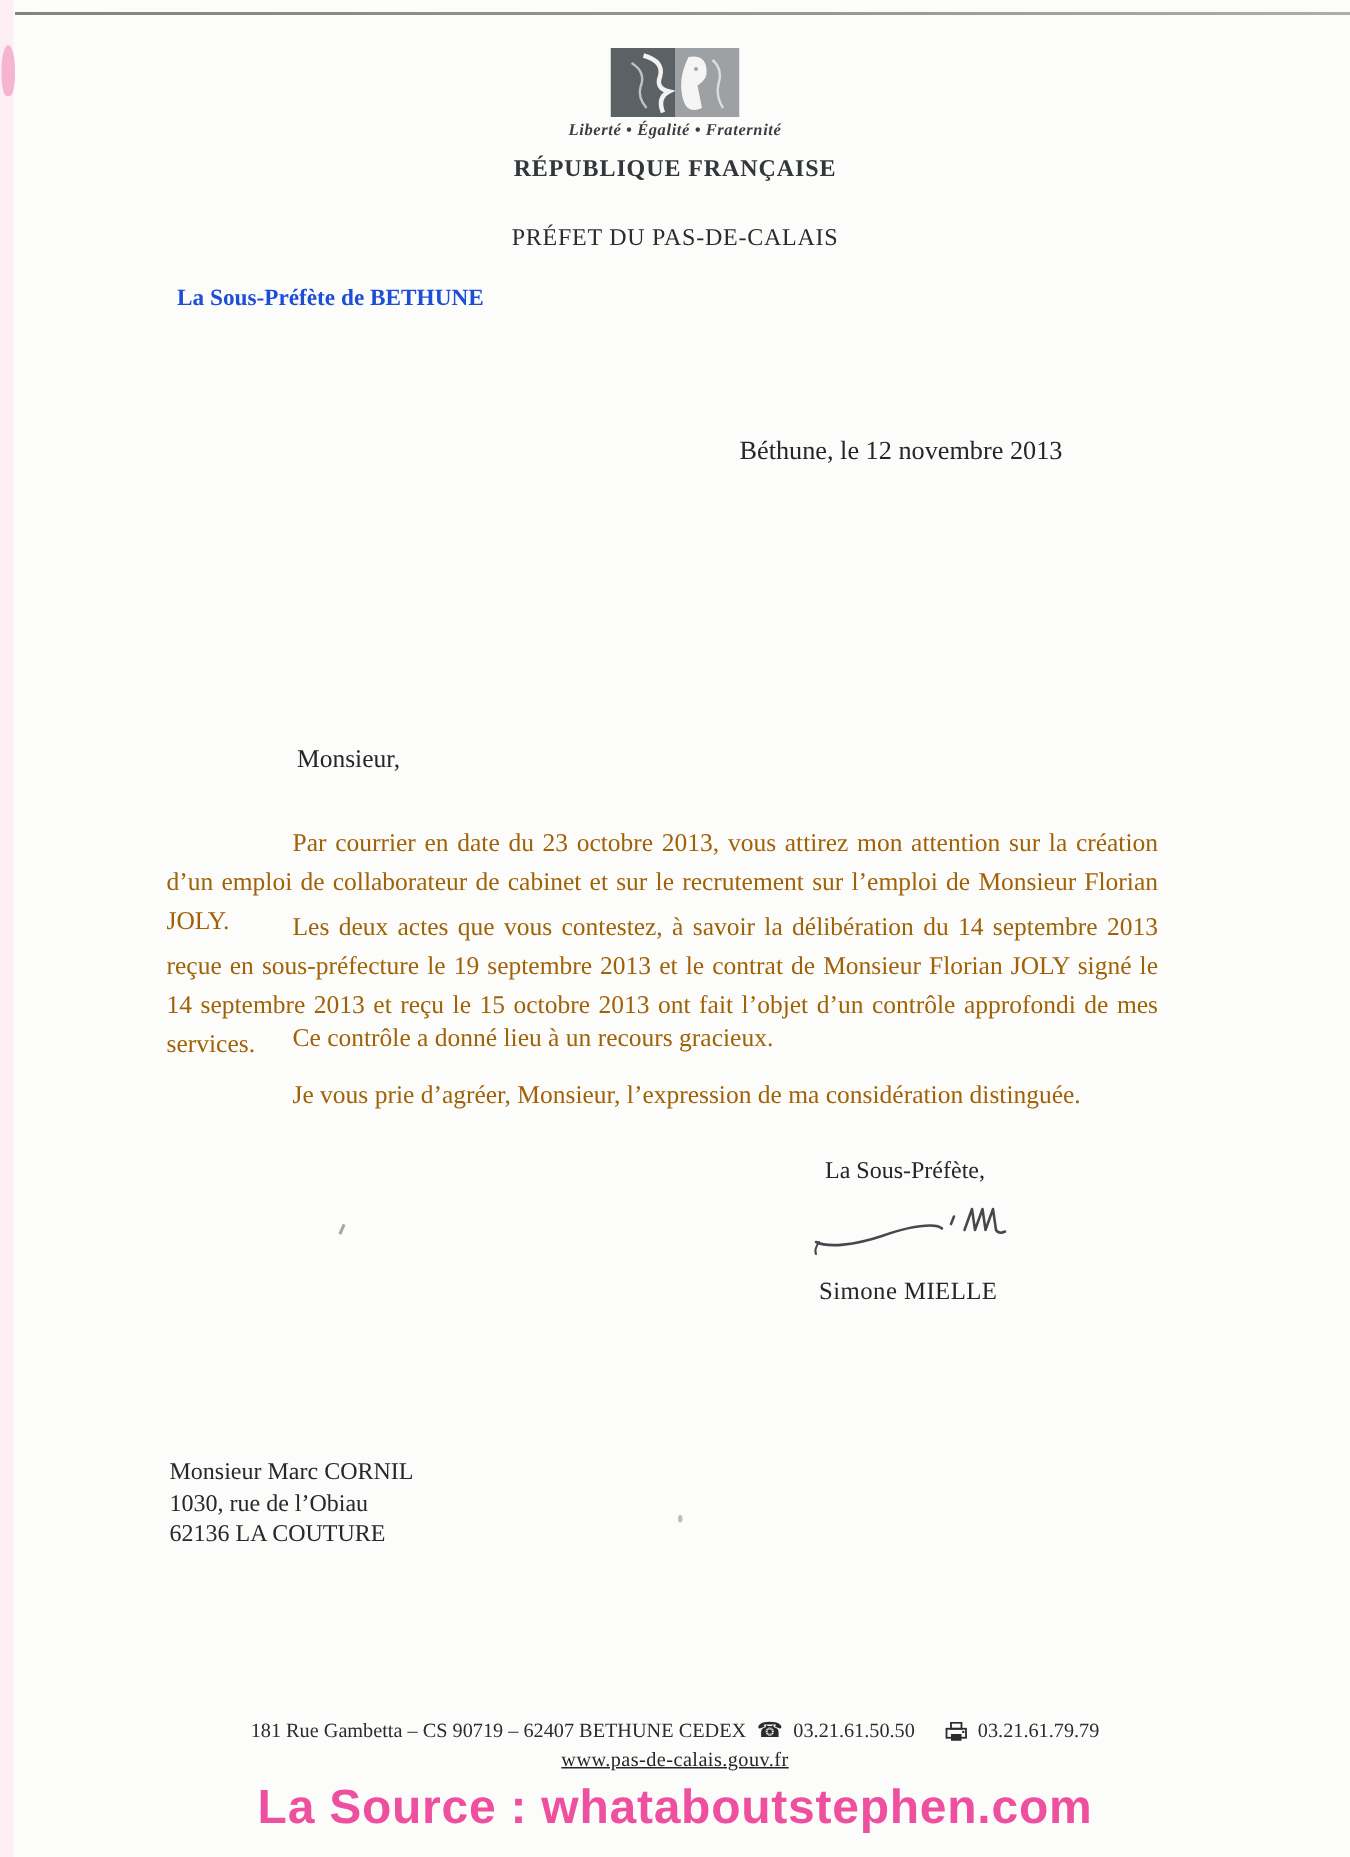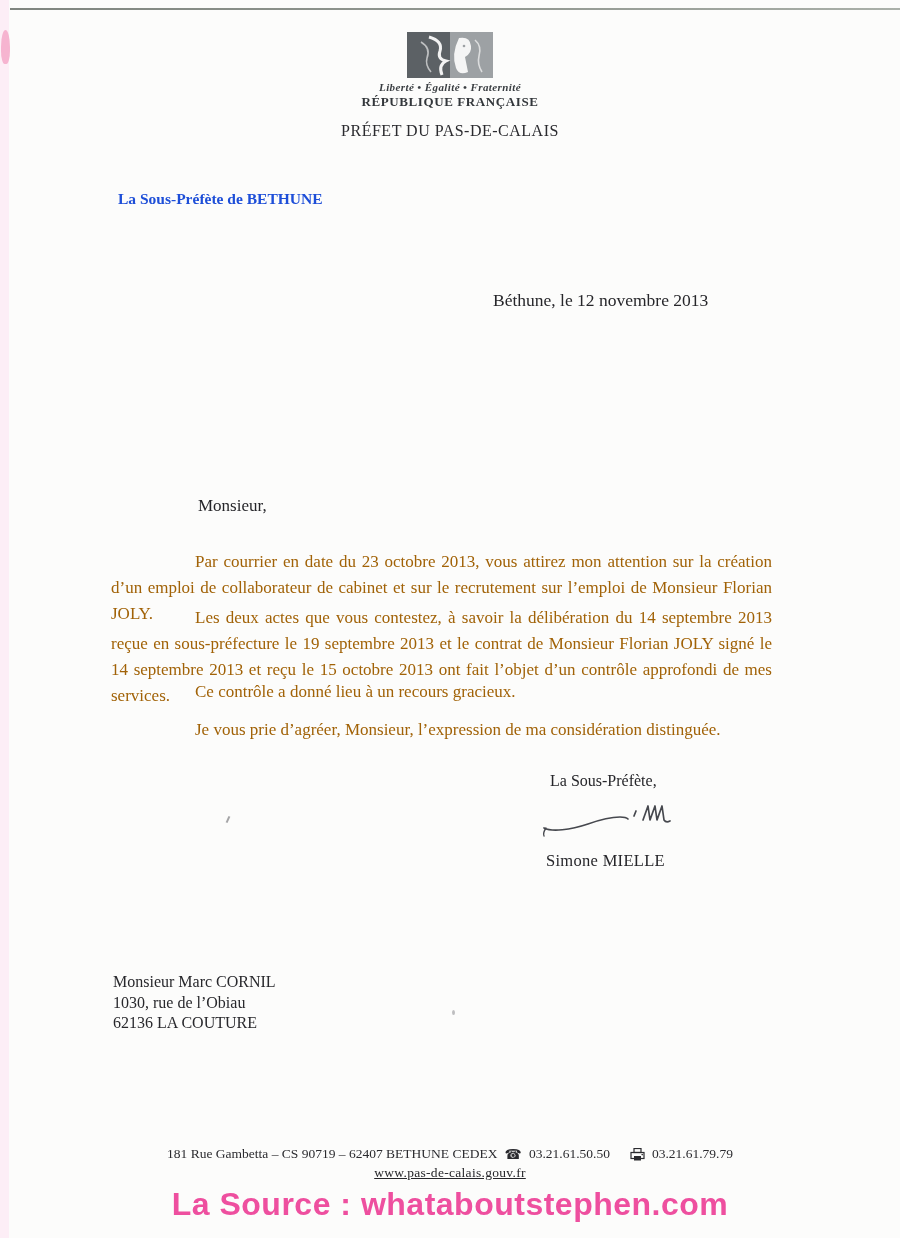--- a/index.html
+++ b/index.html
@@ -44,25 +44,25 @@
     position: absolute; left: 0; top: 32px; width: 100%;
     text-align: center;
   }
   .logo { display: block; margin: 0 auto; }
   .motto {
     margin-top: 3px;
     font-style: italic; font-weight: bold;
     font-size: 11px; letter-spacing: .4px; color: #3a3e42;
   }
   .republic {
-    margin-top: 1px;
-    font-weight: bold; font-size: 13px; letter-spacing: .6px; color: #33373b;
+    margin-top: 11px;
+    font-weight: bold; font-size: 16px; letter-spacing: .6px; color: #33373b;
   }
   .prefecture-title {
-    margin-top: 12px;
+    margin-top: 28px;
     font-size: 16px; letter-spacing: .5px; color: #2b2b2f;
   }
 
   .sender-line {
     position: absolute; left: 118px; top: 190px;
     font-weight: bold; font-size: 15.5px; color: #1d4ed8;
   }
 
   .dateline {
     position: absolute; left: 493px; top: 290px;

